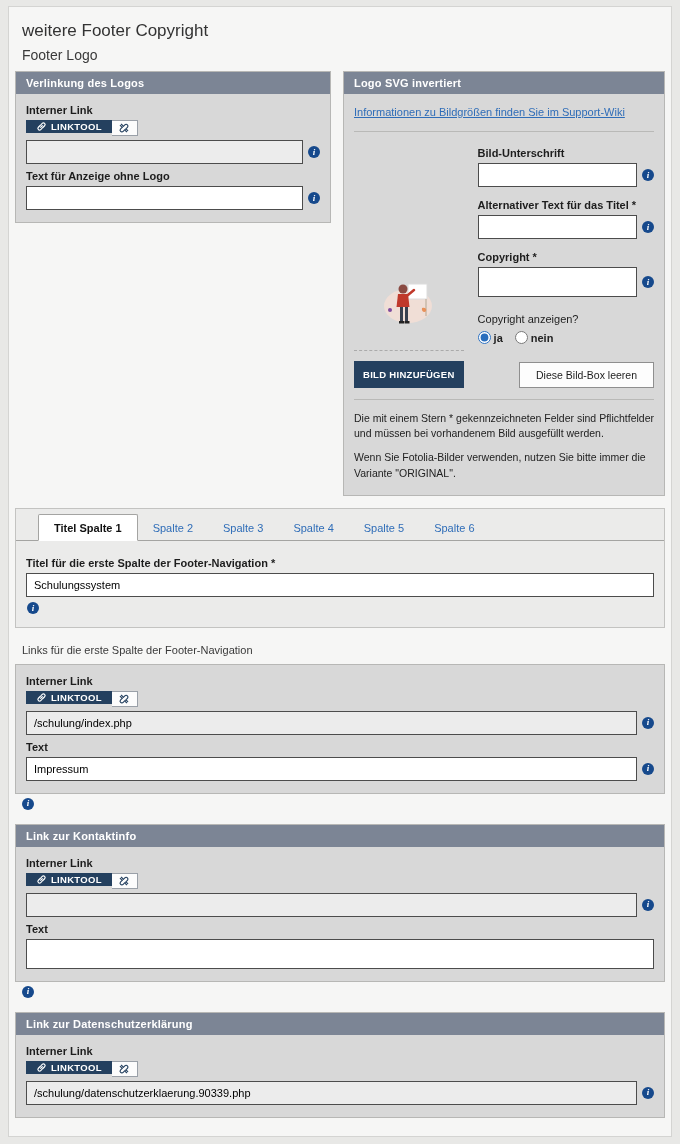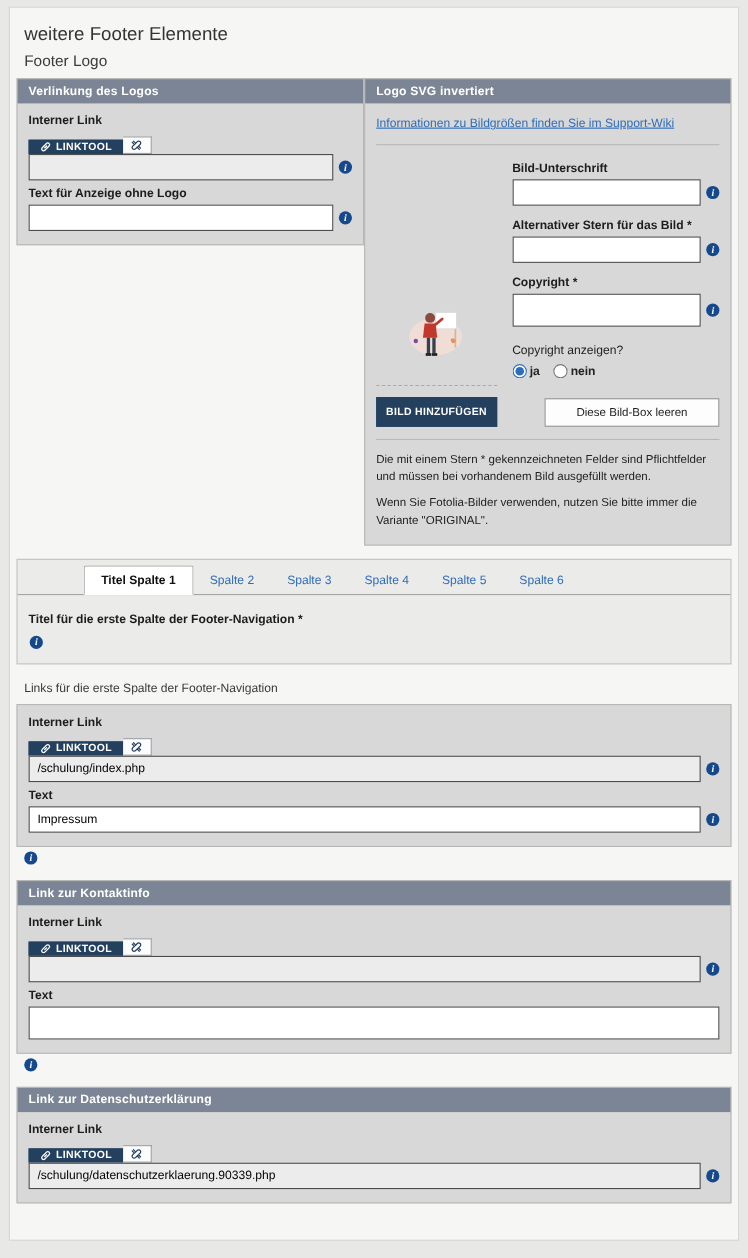--- a/index.html
+++ b/index.html
@@ -14,33 +14,33 @@
     margin:6px 8px 8px 8px;
     background:#f6f6f5;
     border:1px solid #d4d4d2;
     padding:6px 6px 18px 6px;
     min-height:1122px;
   }
   .page-title { font-size:17px; font-weight:400; color:#333; margin:8px 0 6px 7px; }
   .page-subtitle { font-size:14px; font-weight:400; color:#3a3a3a; margin:0 0 8px 7px; }
   .section-heading { font-size:11px; font-weight:400; color:#3a3a3a; margin:16px 0 8px 7px; }
 
-  .two-col { display:flex; gap:0; align-items:flex-start; }
+  .two-col { display:flex; gap:12px; align-items:flex-start; }
 
   .panel { background:#d8d8d8; border:1px solid #b7b7b5; }
   .panel-header {
     background:#7c8595; color:#ffffff; font-size:11px; font-weight:bold;
     padding:5px 10px; letter-spacing:.2px;
   }
   .panel-body { padding:8px 10px 12px 10px; }
 
   .field-label { font-size:11px; font-weight:bold; color:#1d1d1d; margin:6px 0 4px 0; }
   .field-label.first { margin-top:2px; }
 
-  .linktool-row { display:flex; align-items:flex-end; height:20px; }
+  .linktool-row { display:flex; align-items:flex-start; height:20px; }
   .linktool-btn {
     background:#24405f; border:1px solid #24405f; color:#fff;
     font-size:9.5px; font-weight:bold; letter-spacing:.3px;
     display:inline-flex; align-items:center; gap:4px; padding:0 9px; cursor:pointer;
   }
   .unlink-btn {
     background:#fcfcfc; border:1px solid #9aa0a8; border-left:none;
     display:inline-flex; align-items:center; justify-content:center;
     width:26px; cursor:pointer;
   }
@@ -77,48 +77,48 @@
     padding:7px 8px; cursor:pointer; white-space:nowrap;
   }
   .fields-col { flex:1; padding-top:2px; }
   .radio-question { font-size:11px; color:#1d1d1d; margin:16px 0 6px 0; }
   .radio-row { display:flex; align-items:center; gap:12px; font-size:11px; font-weight:bold; }
   .radio-row label { display:inline-flex; align-items:center; gap:3px; cursor:pointer; }
   .radio-row input { margin:0; accent-color:#2a6ebd; }
   .clear-row { display:flex; justify-content:flex-end; margin-top:18px; }
   .clear-btn {
     background:#fdfdfd; border:1px solid #8f8f8f; color:#1d1d1d;
-    font-size:10.5px; padding:6px 28px; cursor:pointer;
+    font-size:10.5px; padding:6px 16px; cursor:pointer;
   }
   .note { font-size:10.5px; color:#222; line-height:1.45; margin:0 0 9px 0; }
   .note:last-child { margin-bottom:2px; }
 
   
   .tabbox { border:1px solid #c3c3c1; background:#ebebea; margin-top:12px; }
   .tabrow { display:flex; align-items:flex-end; padding:5px 0 0 22px; border-bottom:1px solid #a4a4a2; }
   .tab {
     font-size:11px; padding:7px 15px 6px 15px; cursor:pointer; color:#2f6db8; white-space:nowrap;
   }
   .tab.active {
     background:#ffffff; color:#111; font-weight:bold;
     border:1px solid #a4a4a2; border-bottom:1px solid #ffffff;
-    margin-bottom:-1px; border-radius:2px 2px 0 0;margin-left:38px;
+    margin-bottom:-1px; border-radius:2px 2px 0 0;
   }
   .tab-content { padding:14px 10px 12px 10px; }
 
   .link-panel { margin-top:2px; }
 
   svg { display:block; }
 </style>
 </head>
 <body>
 
 <div class="card">
 
-  <div class="page-title">weitere Footer Elemente</div>
+  <div class="page-title">weitere Footer Copyright</div>
   <div class="page-subtitle">Footer Logo</div>
 
   <div class="two-col">
 
     <div class="panel logo-link-panel">
       <div class="panel-header">Verlinkung des Logos</div>
       <div class="panel-body">
         <div class="field-label first">Interner Link</div>
         <div class="linktool-row">
           <button class="linktool-btn">
@@ -172,21 +172,21 @@
             </div>
             <div class="dashed-sep"></div>
             <button class="add-image-btn">BILD HINZUFÜGEN</button>
           </div>
           <div class="fields-col">
             <div class="field-label first">Bild-Unterschrift</div>
             <div class="input-row">
               <input class="txt" type="text" value="" style="">
               <span class="info-icon">i</span>
             </div>
-            <div class="field-label" style="margin-top:12px">Alternativer Stern für das Bild *</div>
+            <div class="field-label" style="margin-top:12px">Alternativer Text für das Titel *</div>
             <div class="input-row">
               <input class="txt" type="text" value="" style="">
               <span class="info-icon">i</span>
             </div>
             <div class="field-label" style="margin-top:12px">Copyright *</div>
             <div class="input-row">
               <input class="txt" style="height: 30px;" type="text" value="">
               <span class="info-icon">i</span>
             </div>
             <div class="radio-question">Copyright anzeigen?</div>
@@ -216,20 +216,23 @@
     <div class="tabrow">
       <div class="tab active">Titel Spalte 1</div>
       <div class="tab">Spalte 2</div>
       <div class="tab">Spalte 3</div>
       <div class="tab">Spalte 4</div>
       <div class="tab">Spalte 5</div>
       <div class="tab">Spalte 6</div>
     </div>
     <div class="tab-content">
       <div class="field-label first">Titel für die erste Spalte der Footer-Navigation *</div>
+      <div class="input-row">
+        <input class="txt" type="text" value="Schulungssystem" style="">
+      </div>
       <span class="info-icon info-below">i</span>
     </div>
   </div>
 
   <div class="section-heading">Links für die erste Spalte der Footer-Navigation</div>
 
   <div class="panel link-panel">
     <div class="panel-body">
       <div class="field-label first">Interner Link</div>
       <div class="linktool-row">

